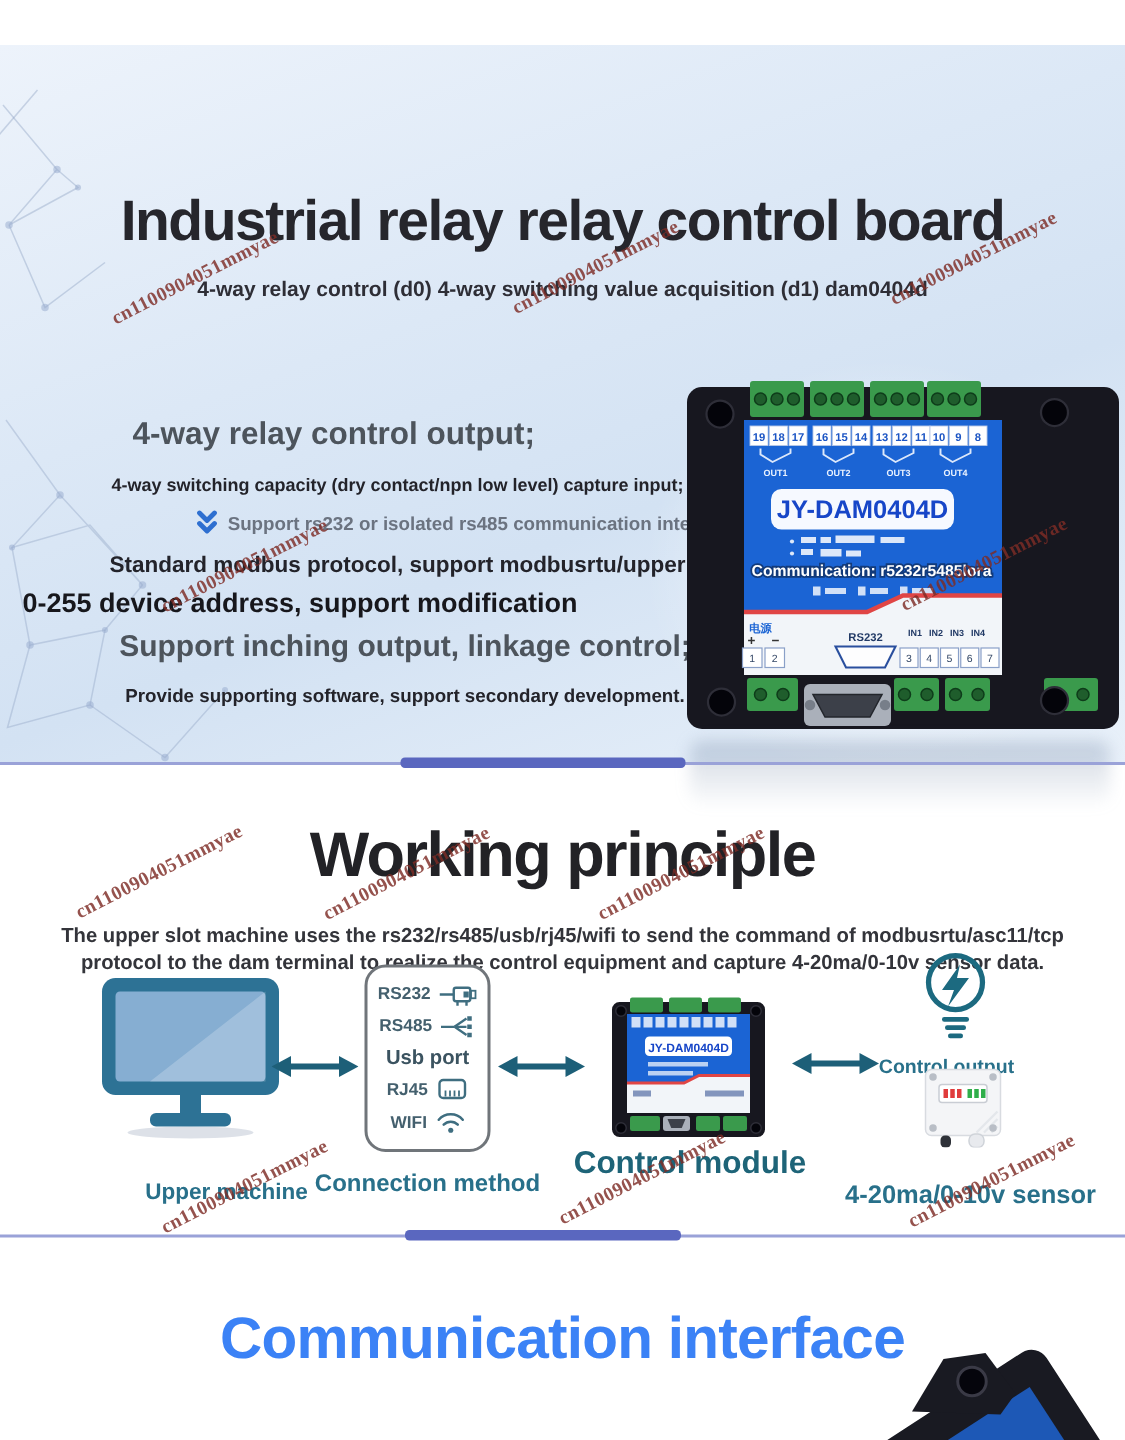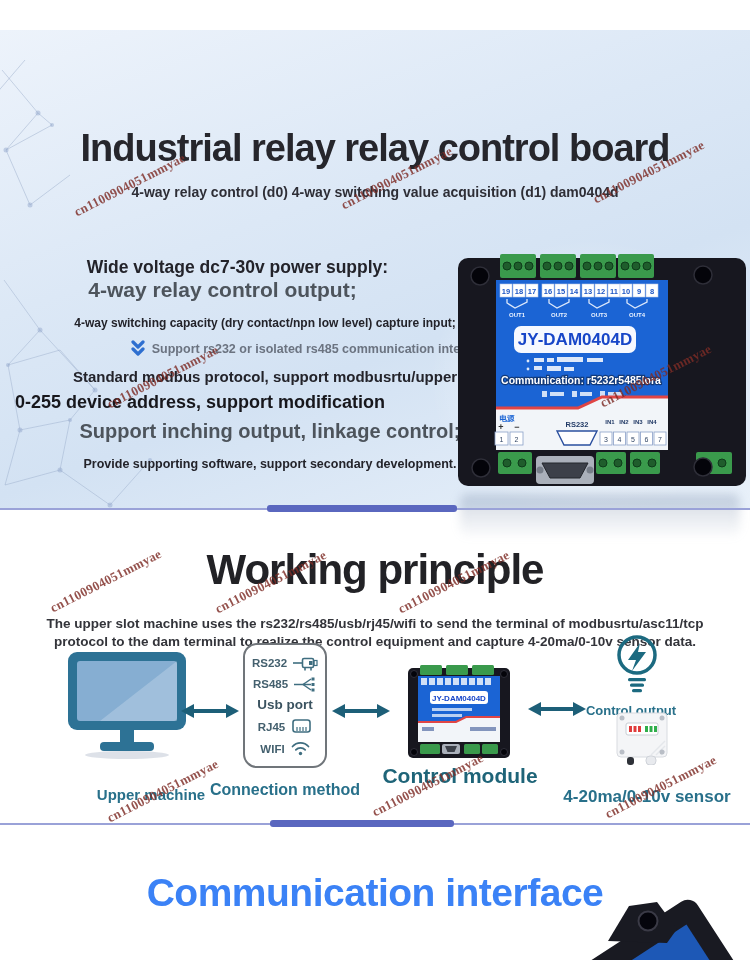--- a/index.html
+++ b/index.html
@@ -89,21 +89,20 @@
         <circle cx="60" cy="200" r="2.5"></circle>
       <circle cx="110" cy="235" r="2.5"></circle>
         <circle cx="150" cy="190" r="2"></circle>
     </g>
   </svg>
   <div class="abs hero-glow"></div>
 
   <div class="abs hero-title">Industrial relay relay control board</div>
   <div class="abs hero-sub">4-way relay control (d0) 4-way switching value acquisition (d1) dam0404d</div>
 
-  <div class="abs feat f1">Wide voltage dc7-30v power supply:</div>
   <div class="abs feat f2">4-way relay control output;</div>
   <div class="abs feat f3">4-way switching capacity (dry contact/npn low level) capture input;</div>
   <div class="abs f4">
     <svg width="14" height="17" viewBox="0 0 14 17">
       <path d="M2,2 L7,7 L12,2 M2,9 L7,14 L12,9" stroke="#2e6fd0" stroke-width="3.2" fill="none" stroke-linecap="round" stroke-linejoin="round"></path>
     </svg>
     <span>Support rs232 or isolated rs485 communication interface;</span>
   </div>
   <div class="abs feat f5">Standard modbus protocol, support modbusrtu/upper;</div>
   <div class="abs feat f6">0-255 device address, support modification</div>
@@ -280,21 +279,21 @@
         <circle cx="253" cy="217" r="9"></circle>
     </g>
   </svg>
   <div class="abs reflection"></div>
 </div>
 
 <div class="abs divider-line d1a"></div>
 <div class="abs divider-thick d1b"></div>
 
 <div class="abs wp-title">Working principle</div>
-<div class="abs wp-desc wpd1">The upper slot machine uses the rs232/rs485/usb/rj45/wifi to send the terminal of modbusrtu/asc11/tcp</div>
+<div class="abs wp-desc wpd1">The upper slot machine uses the rs232/rs485/usb/rj45/wifi to send the command of modbusrtu/asc11/tcp</div>
 <div class="abs wp-desc wpd2">protocol to the dam terminal to realize the control equipment and capture 4-20ma/0-10v sensor data.</div>
 
 <svg class="abs" style="left:62px;top:648px;" width="130" height="112" viewBox="0 0 130 112">
   <ellipse cx="65" cy="107" rx="42" ry="4" fill="rgba(100,120,150,.22)"></ellipse>
   <rect x="6" y="4" width="118" height="78" rx="9" fill="#2d7295"></rect>
   <rect x="15" y="13" width="100" height="60" rx="3" fill="#86aed2"></rect>
   <polygon points="115,13 115,73 38,73" fill="rgba(255,255,255,.22)"></polygon>
   <rect x="58" y="82" width="14" height="13" fill="#2d7295"></rect>
   <rect x="38" y="94" width="54" height="9" rx="4" fill="#2d7295"></rect>
 </svg>

